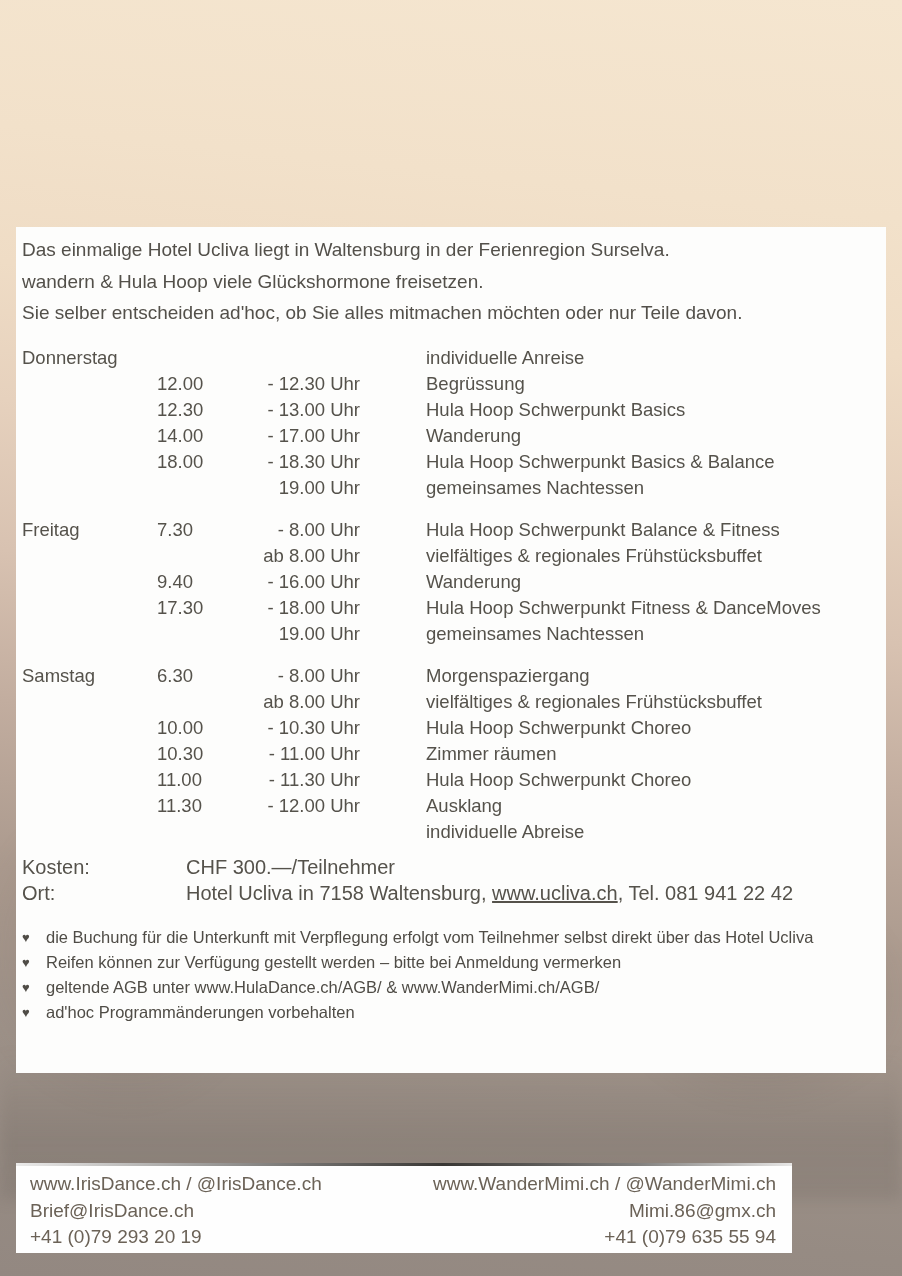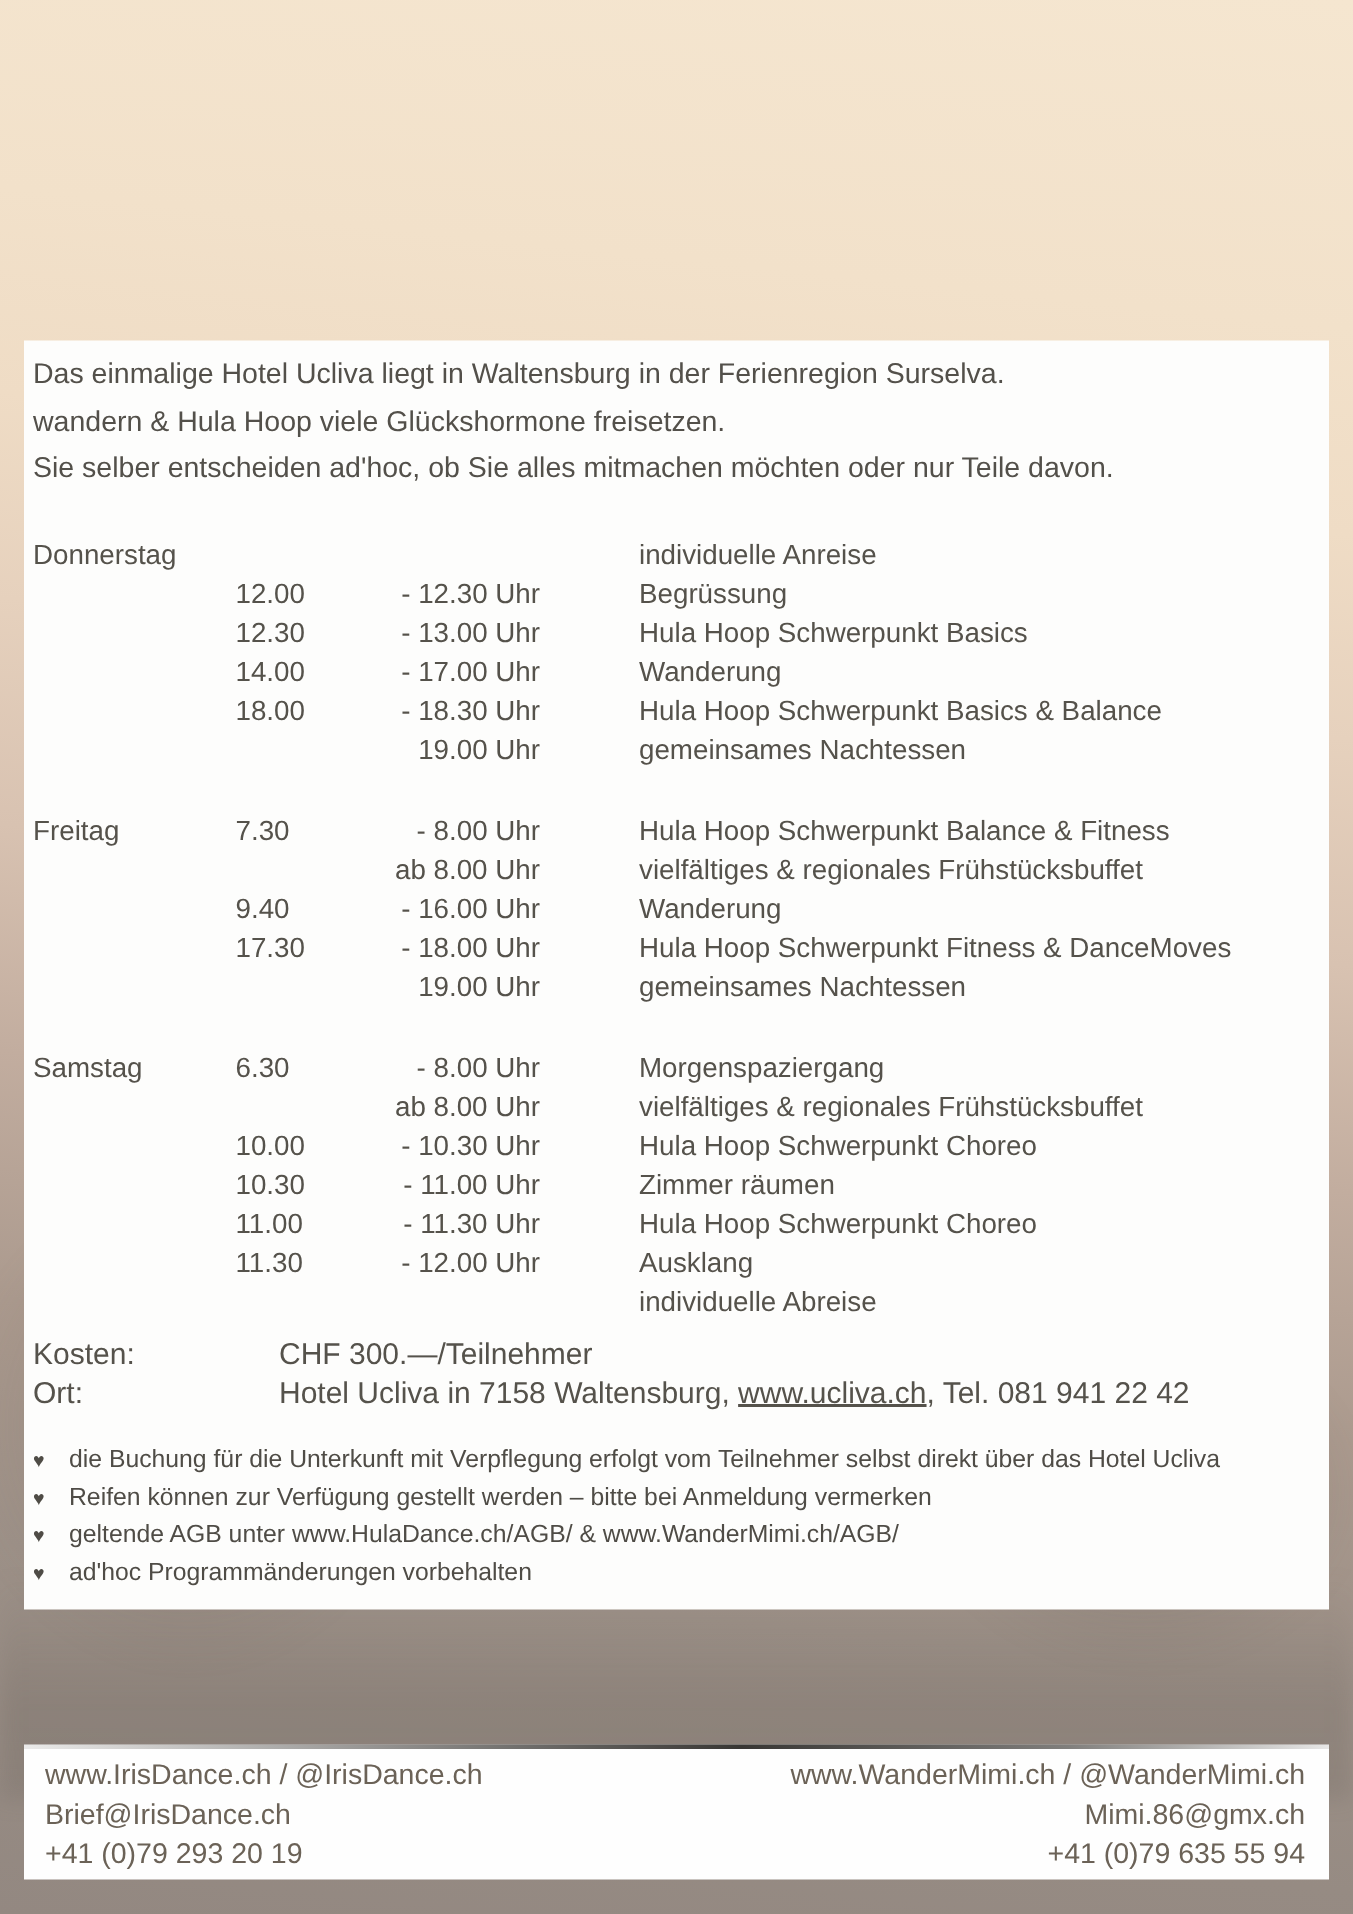--- a/index.html
+++ b/index.html
@@ -46,21 +46,21 @@
 
   .card {
     position:absolute; left:16px; top:227px;
     width:870px; height:846px;
     background:#fdfdfc;
     padding:7px 12px 0 6px;
     color:#55524b;
   }
   .intro { font-size:19px; line-height:31.5px; color:#53504a; }
 
-  .day-block { margin-top:28px; }
+  .day-block { margin-top:16px; }
   .s-row {
     display:grid;
     grid-template-columns:135px 75px 128px 1fr;
     font-size:18.5px; line-height:26px;
   }
   .c-day { }
   .c-start { }
   .c-end { text-align:right; }
   .c-act { padding-left:66px; }
 
@@ -74,21 +74,21 @@
 
   .notes { margin-top:19px; list-style:none; }
   .note-item {
     display:grid; grid-template-columns:24px 1fr;
     font-size:16.5px; line-height:25px; color:#4f4c46;
   }
   .note-heart { font-size:13px; }
 
   .footer {
     position:absolute; left:16px; top:1163px;
-    width:870px; height:90px;
+    width:776px; height:90px;
     background:#fefefe;
     padding:8px 16px 0 14px;
     display:flex; justify-content:space-between;
     font-size:19px; line-height:26.5px; color:#6b6257;
   }
   .footer::before {
     content:""; position:absolute; left:0; right:0; top:0; height:3px;
     background:linear-gradient(90deg,
       rgba(70,64,58,.10) 0%, rgba(45,42,38,.55) 30%,
       rgba(35,33,30,.9) 55%, rgba(45,42,38,.6) 80%, rgba(70,64,58,.12) 100%);

